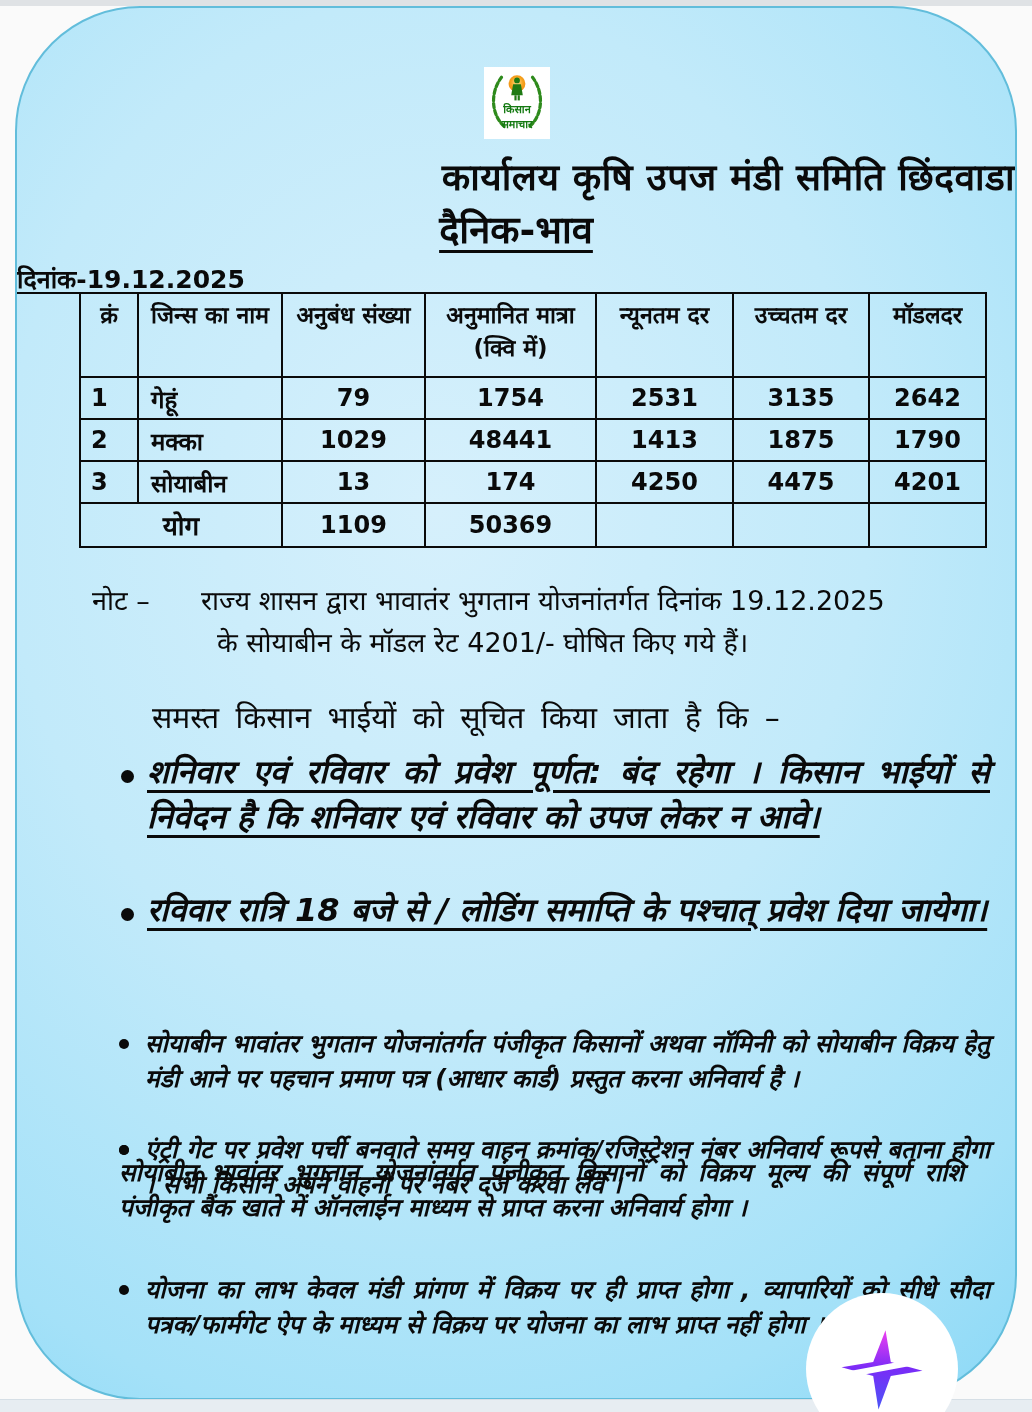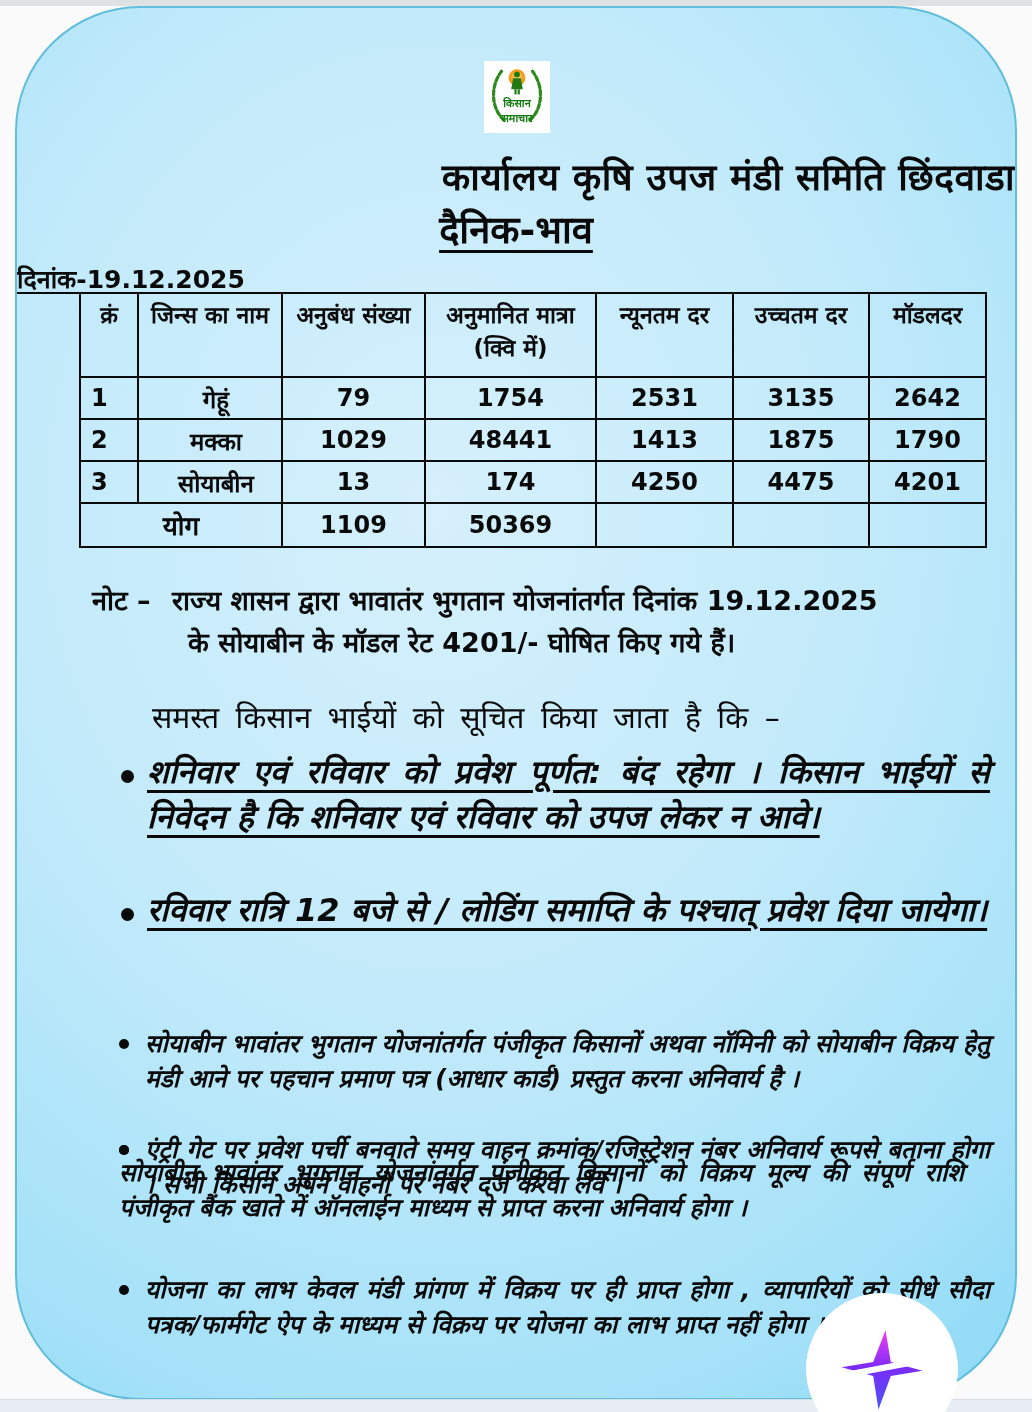--- a/index.html
+++ b/index.html
@@ -10,42 +10,42 @@
   }
   .top-strip { position:absolute; top:0; left:0; right:0; height:6px; background:#dfe2e5; z-index:2; }
   .bottom-strip { position:absolute; bottom:0; left:0; right:0; height:13px; background:#e7edf2; border-top:1px solid #d6dfe6; z-index:2; }
   .card {
     position:absolute; left:15px; right:15px; top:6px; bottom:12px;
     border-radius:125px; border:2px solid #62bddb; overflow:hidden;
     background: radial-gradient(135% 115% at 42% 36%, #d6f0fc 0%, #c2eafa 32%, #a4e1f8 58%, #7cd3f5 78%, #52c3f1 100%);
     z-index:1;
   }
   .logo-box {
-    position:absolute; left:467px; top:53px; width:66px; height:72px;
+    position:absolute; left:467px; top:59px; width:66px; height:72px;
     background:#ffffff; display:flex; align-items:center; justify-content:center;
   }
   .title { position:absolute; top:142px; left:0; width:100%; text-align:right;
     font-size:37px; font-weight:bold; letter-spacing:0.5px; }
   .subtitle { position:absolute; top:194px; left:0; width:100%; text-align:center;
     font-size:38px; font-weight:bold; text-decoration:underline; text-decoration-thickness:3px; text-underline-offset:7px; }
   .dateline { position:absolute; top:253px; left:0; width:100%; 
     font-size:25px; font-weight:bold; text-decoration:underline; text-decoration-thickness:2px; text-underline-offset:4px; }
 
   table.rates { position:absolute; left:62px; top:284px; width:906px;
     border-collapse:collapse; table-layout:fixed; }
   .rates th, .rates td { border:2px solid #0a0a0a; font-weight:bold; color:#0a0a0a; }
   .rates th { font-size:23px; text-align:center; vertical-align:top; padding:5px 2px; height:84px; line-height:1.45; }
   .rates td { font-size:24px; text-align:center; height:42px; }
   .rates td.c-sr { text-align:left; padding-left:10px; }
-  .rates td.c-name { text-align:center; padding-left:12px;margin-top:8px; }
+  .rates td.c-name { text-align:left; padding-left:12px;margin-top:8px; }
   .rates tr.total-row td { height:44px; }
   .rates td.c-total-label { text-align:center; font-size:26px; }
 
   .note { position:absolute; left:75px; top:572px; width:880px; display:flex;
-    font-size:27px; font-weight:bold; line-height:1.55; }
+    font-size:27px; font-weight:normal; line-height:1.55;gap:29px; }
   .note-label { flex:none; width:80px; }
   .note-line2 { margin-left:16px; }
 
   .intro { position:absolute; left:135px; top:688px; font-size:30px; font-weight:normal; word-spacing:7px; }
 
   .bullet { position:absolute; display:flex;font-style:italic; }
   .dot { flex:none; border-radius:50%; background:#0a0a0a; }
   .hl-text {
     width:843px; font-size:32px; font-weight:bold; line-height:1.42;
     text-align:justify; text-decoration:underline; text-decoration-thickness:2.5px; text-underline-offset:7px;
@@ -171,21 +171,21 @@
     </div>
 
     <div class="intro">समस्त किसान भाईयों को सूचित किया जाता है कि –</div>
 
     <div class="bullet hl" style="top:742px;">
       <span class="dot"></span>
       <span class="hl-text">शनिवार एवं रविवार को प्रवेश पूर्णत: बंद रहेगा । किसान भाईयों से निवेदन है कि शनिवार एवं रविवार को उपज लेकर न आवे।</span>
     </div>
     <div class="bullet hl" style="top:880px;">
       <span class="dot"></span>
-      <span class="hl-text">रविवार रात्रि 12 बजे से / लोडिंग समाप्ति के पश्चात् प्रवेश दिया जायेगा।</span>
+      <span class="hl-text">रविवार रात्रि 18 बजे से / लोडिंग समाप्ति के पश्चात् प्रवेश दिया जायेगा।</span>
     </div>
 
     <div class="bullet info" style="top:1018px;">
       <span class="dot"></span>
       <span class="info-text">सोयाबीन भावांतर भुगतान योजनांतर्गत पंजीकृत किसानों अथवा नॉमिनी को सोयाबीन विक्रय हेतु मंडी आने पर पहचान प्रमाण पत्र (आधार कार्ड) प्रस्तुत करना अनिवार्य है ।</span>
     </div>
     <div class="bullet info" style="top:1124px;">
       <span class="dot"></span>
       <span class="info-text">एंट्री गेट पर प्रवेश पर्ची बनवाते समय वाहन क्रमांक/रजिस्ट्रेशन नंबर अनिवार्य रूपसे बताना होगा । सभी किसान अपने वाहनों पर नंबर दर्ज करवा लेवें ।</span>
     </div>

